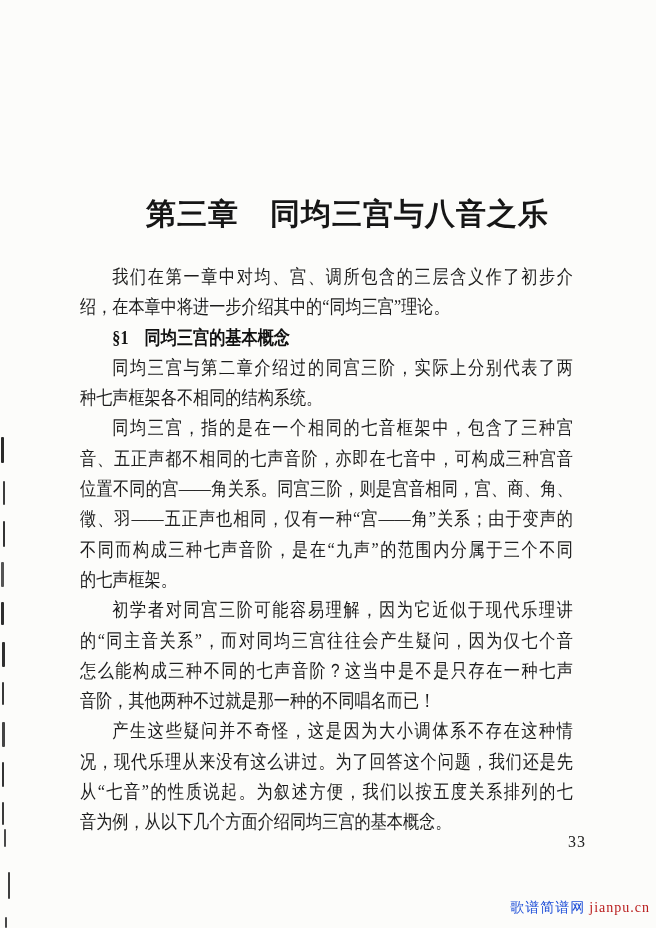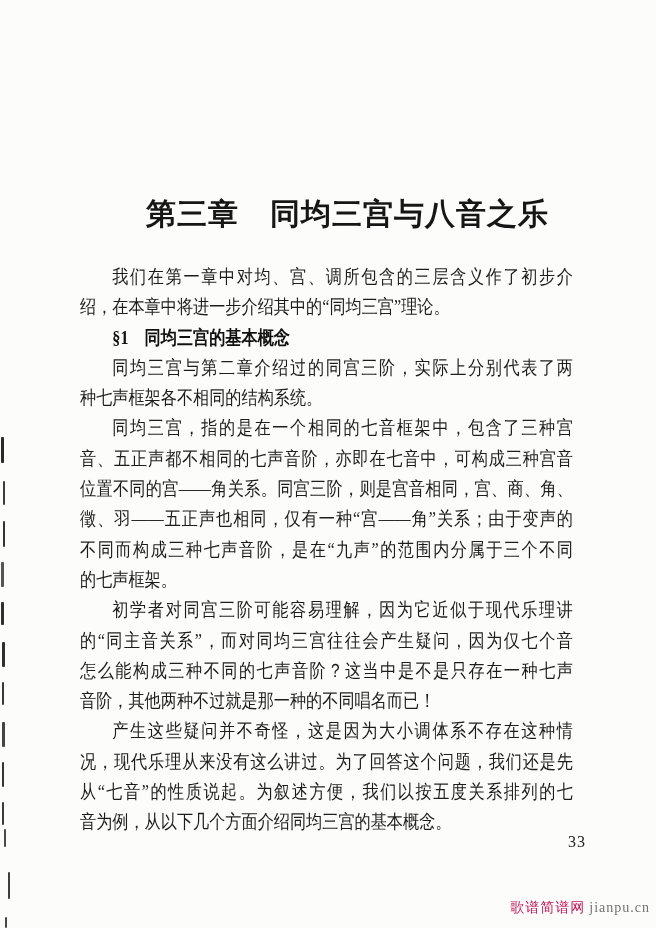--- a/index.html
+++ b/index.html
@@ -112,15 +112,15 @@
       <div class="line end">音阶，其他两种不过就是那一种的不同唱名而已！</div>
       <div class="line indent">产生这些疑问并不奇怪，这是因为大小调体系不存在这种情</div>
       <div class="line">况，现代乐理从来没有这么讲过。为了回答这个问题，我们还是先</div>
       <div class="line">从“七音”的性质说起。为叙述方便，我们以按五度关系排列的七</div>
       <div class="line end">音为例，从以下几个方面介绍同均三宫的基本概念。</div>
     </div>
 
   <div class="page-number">33</div>
 
   <div class="watermark">
-    <span class="wm-name" style="color: #be185d; text-align: center;">歌谱简谱网</span><span class="wm-url" style="color: #737373;">jianpu.cn</span>
+    <span class="wm-name" style="color: #1d4ed8; text-align: center;">歌谱简谱网</span><span class="wm-url" style="color: #b91c1c;">jianpu.cn</span>
   </div>
 </div>
 
 </body></html>

